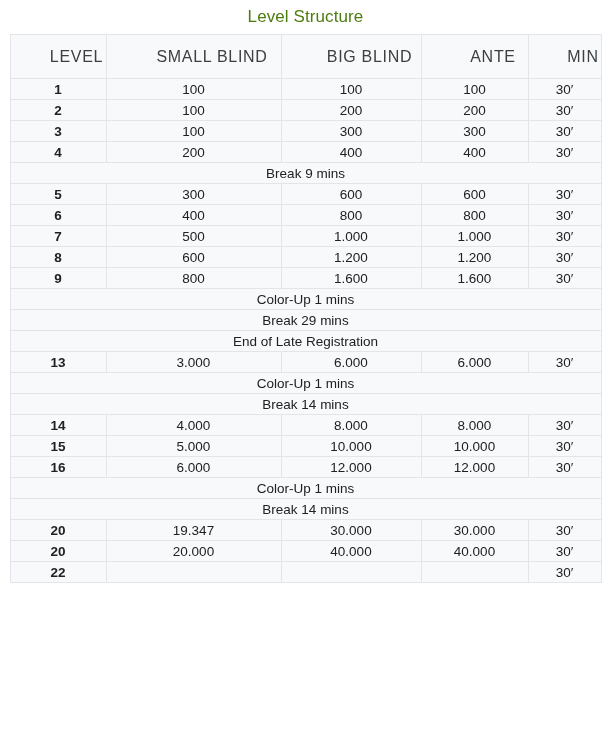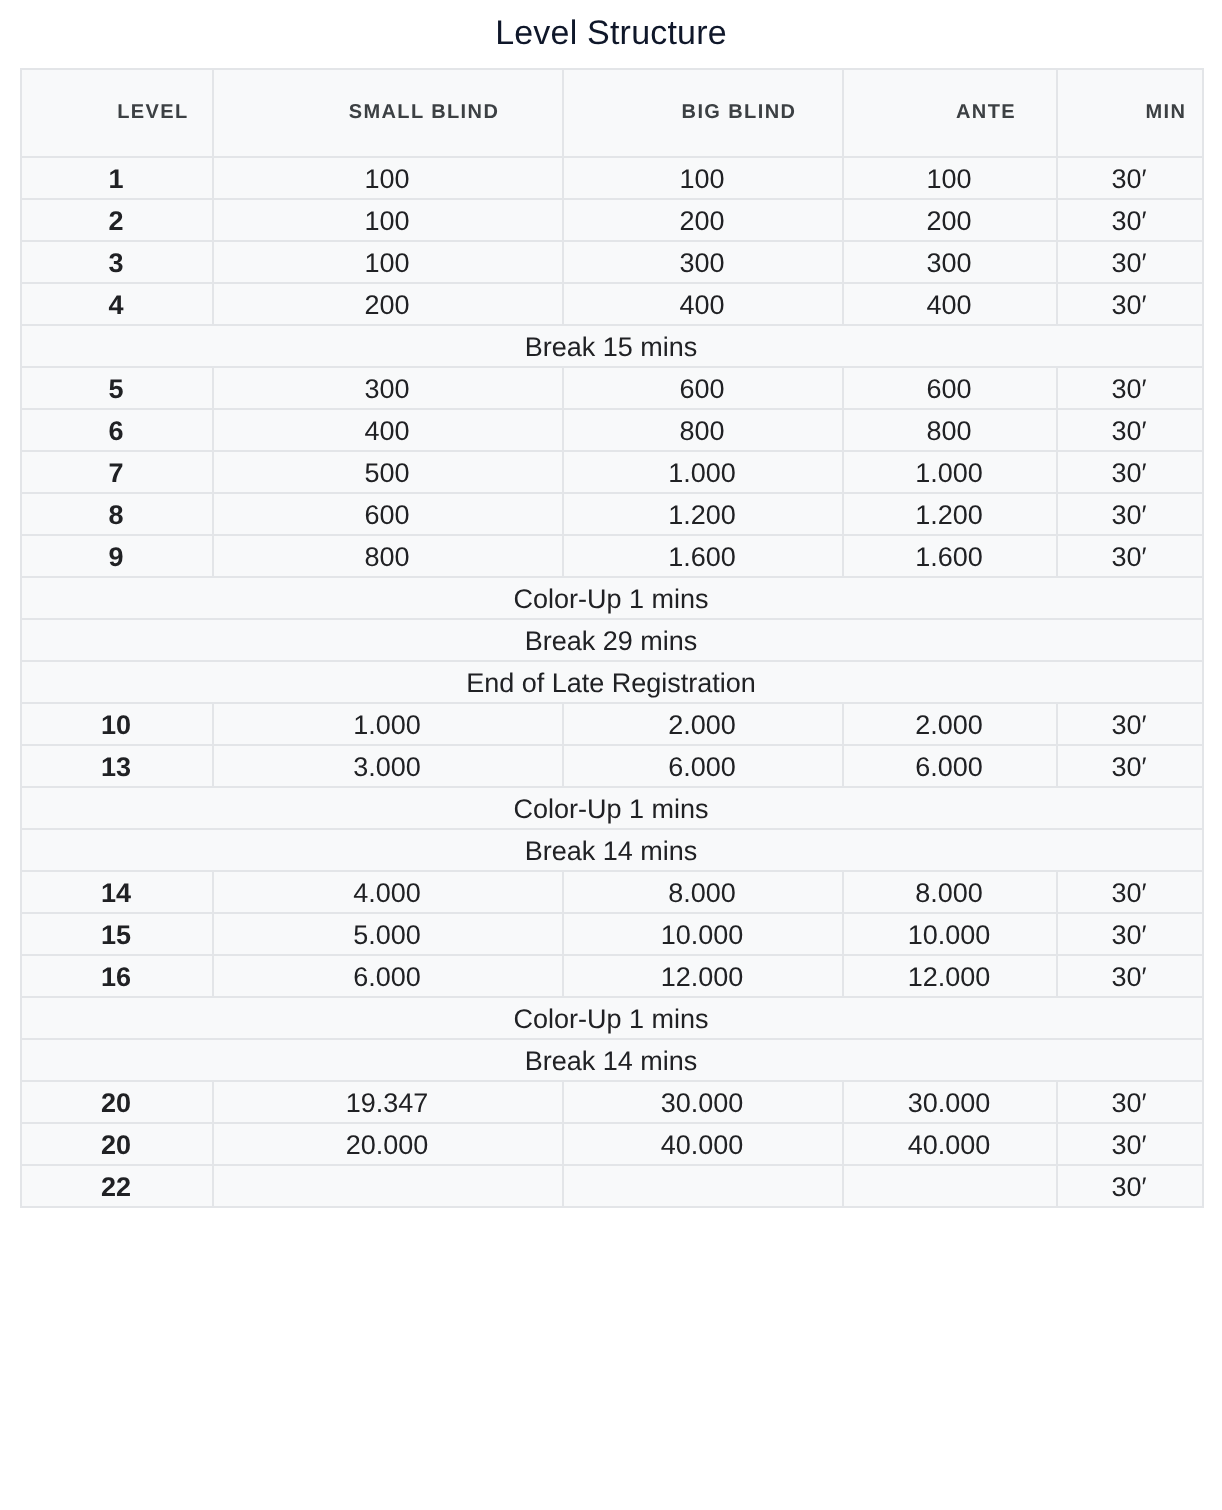--- a/index.html
+++ b/index.html
@@ -9,21 +9,21 @@
   body {
     width: 611px;
     height: 755px;
     background: #ffffff;
     font-family: "Liberation Sans", sans-serif;
     overflow: hidden;
   }
   #page-title {
     text-align: center;
     font-size: 17px;
-    color: #0f172a;
+    color: #4d7c0f;
     font-weight: 400;
     line-height: 28px;
     padding-top: 3px;
     letter-spacing: 0.1px;
   }
   #structure-table {
     width: 591px;
     margin: 3px auto 0 auto;
     border-collapse: collapse;
     table-layout: fixed;
@@ -37,22 +37,22 @@
 
   #structure-table th,
   #structure-table td {
     border: 1px solid #e3e5e8;
     text-align: center;
     color: #202124;
     background: #f8f9fa;
   }
   #structure-table thead th {
     height: 41px;
-    font-size: 10px;
-    font-weight: bold;
+    font-size: 16px;
+    font-weight: normal;
     letter-spacing: 0.7px;
     color: #3c4043;
     vertical-align: middle;
     padding-left: 38px;
   }
   #structure-table tbody td {
     height: 20px;
     font-size: 13.5px;
     font-weight: 400;
     vertical-align: middle;
@@ -119,21 +119,21 @@
         <td>30′</td>
       </tr>
       <tr>
         <td class="level-cell">4</td>
         <td>200</td>
         <td>400</td>
         <td>400</td>
         <td>30′</td>
       </tr>
       <tr class="note-row">
-        <td colspan="5" class="note-break">Break 15 mins</td>
+        <td colspan="5" class="note-break">Break 9 mins</td>
       </tr>
       <tr>
         <td class="level-cell">5</td>
         <td>300</td>
         <td>600</td>
         <td>600</td>
         <td>30′</td>
       </tr>
       <tr>
         <td class="level-cell">6</td>
@@ -166,27 +166,20 @@
       <tr class="note-row">
         <td colspan="5" class="note-colorup">Color-Up 1 mins</td>
       </tr>
       <tr class="note-row">
         <td colspan="5" class="note-break">Break 29 mins</td>
       </tr>
       <tr class="note-row">
         <td colspan="5" class="note-reg">End of Late Registration</td>
       </tr>
       <tr>
-        <td class="level-cell">10</td>
-        <td>1.000</td>
-        <td>2.000</td>
-        <td>2.000</td>
-        <td>30′</td>
-      </tr>
-      <tr>
         <td class="level-cell">13</td>
         <td>3.000</td>
         <td>6.000</td>
         <td>6.000</td>
         <td>30′</td>
       </tr>
       <tr class="note-row">
         <td colspan="5" class="note-colorup">Color-Up 1 mins</td>
       </tr>
       <tr class="note-row">

